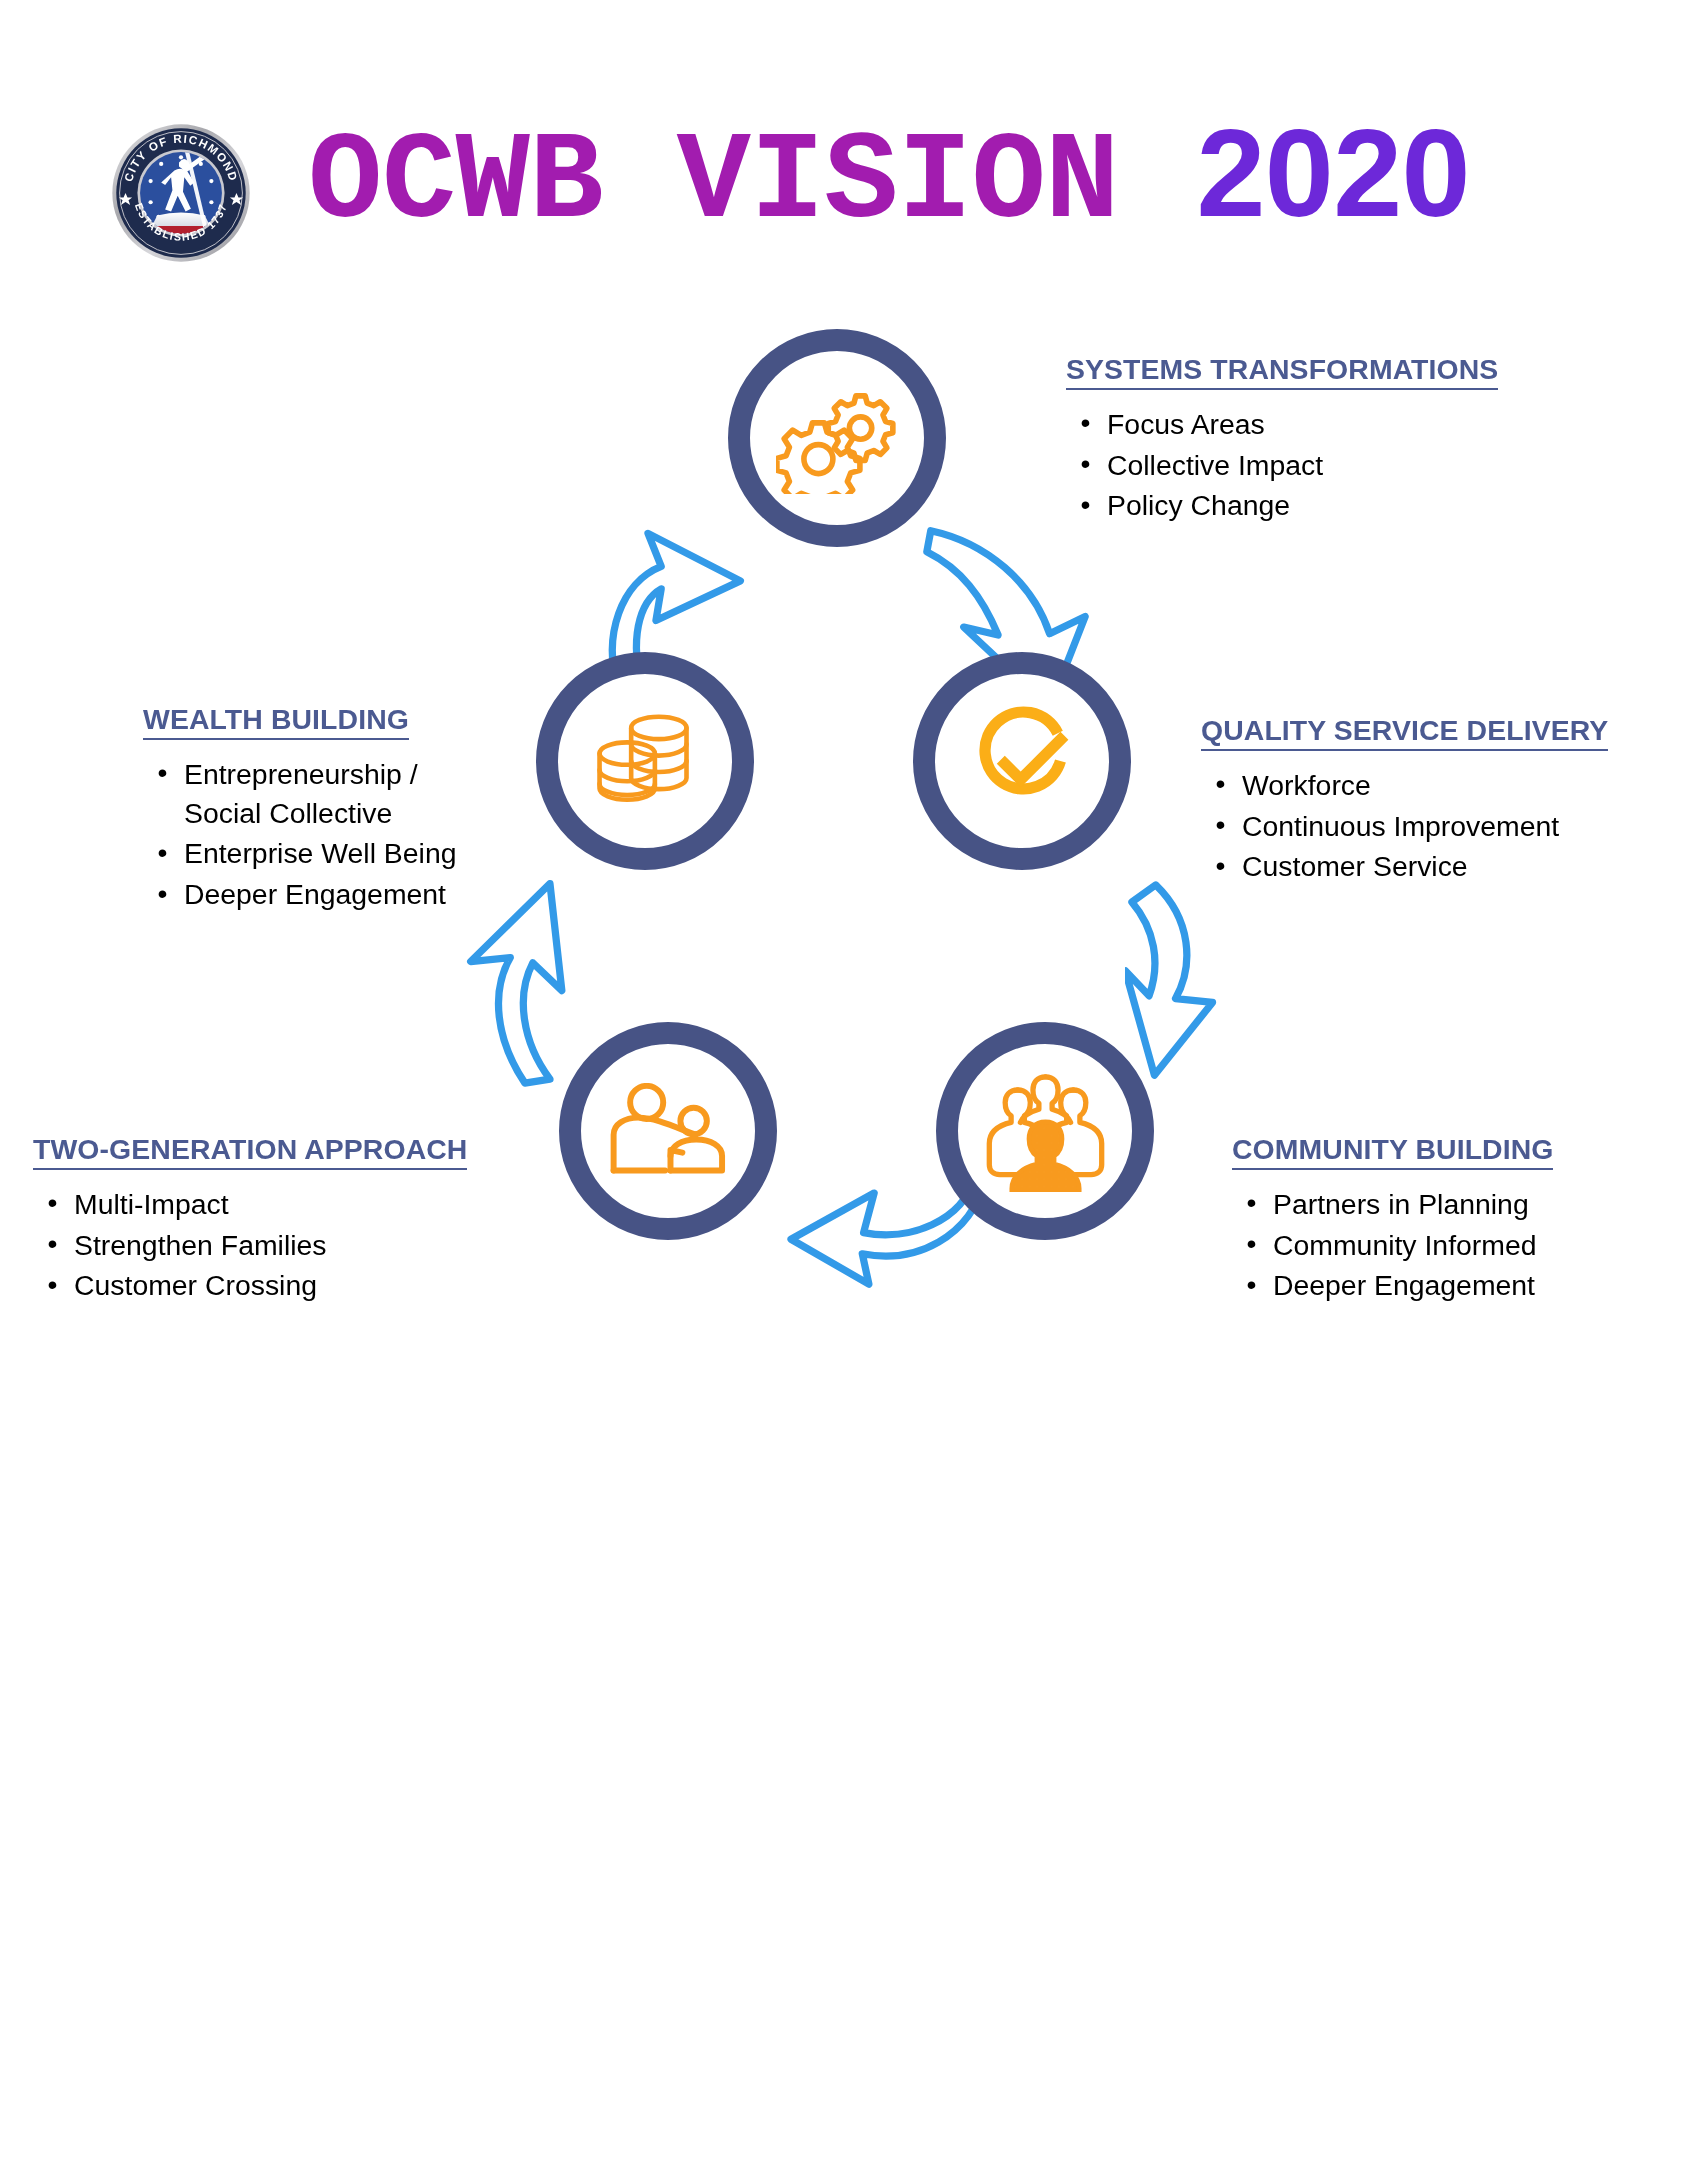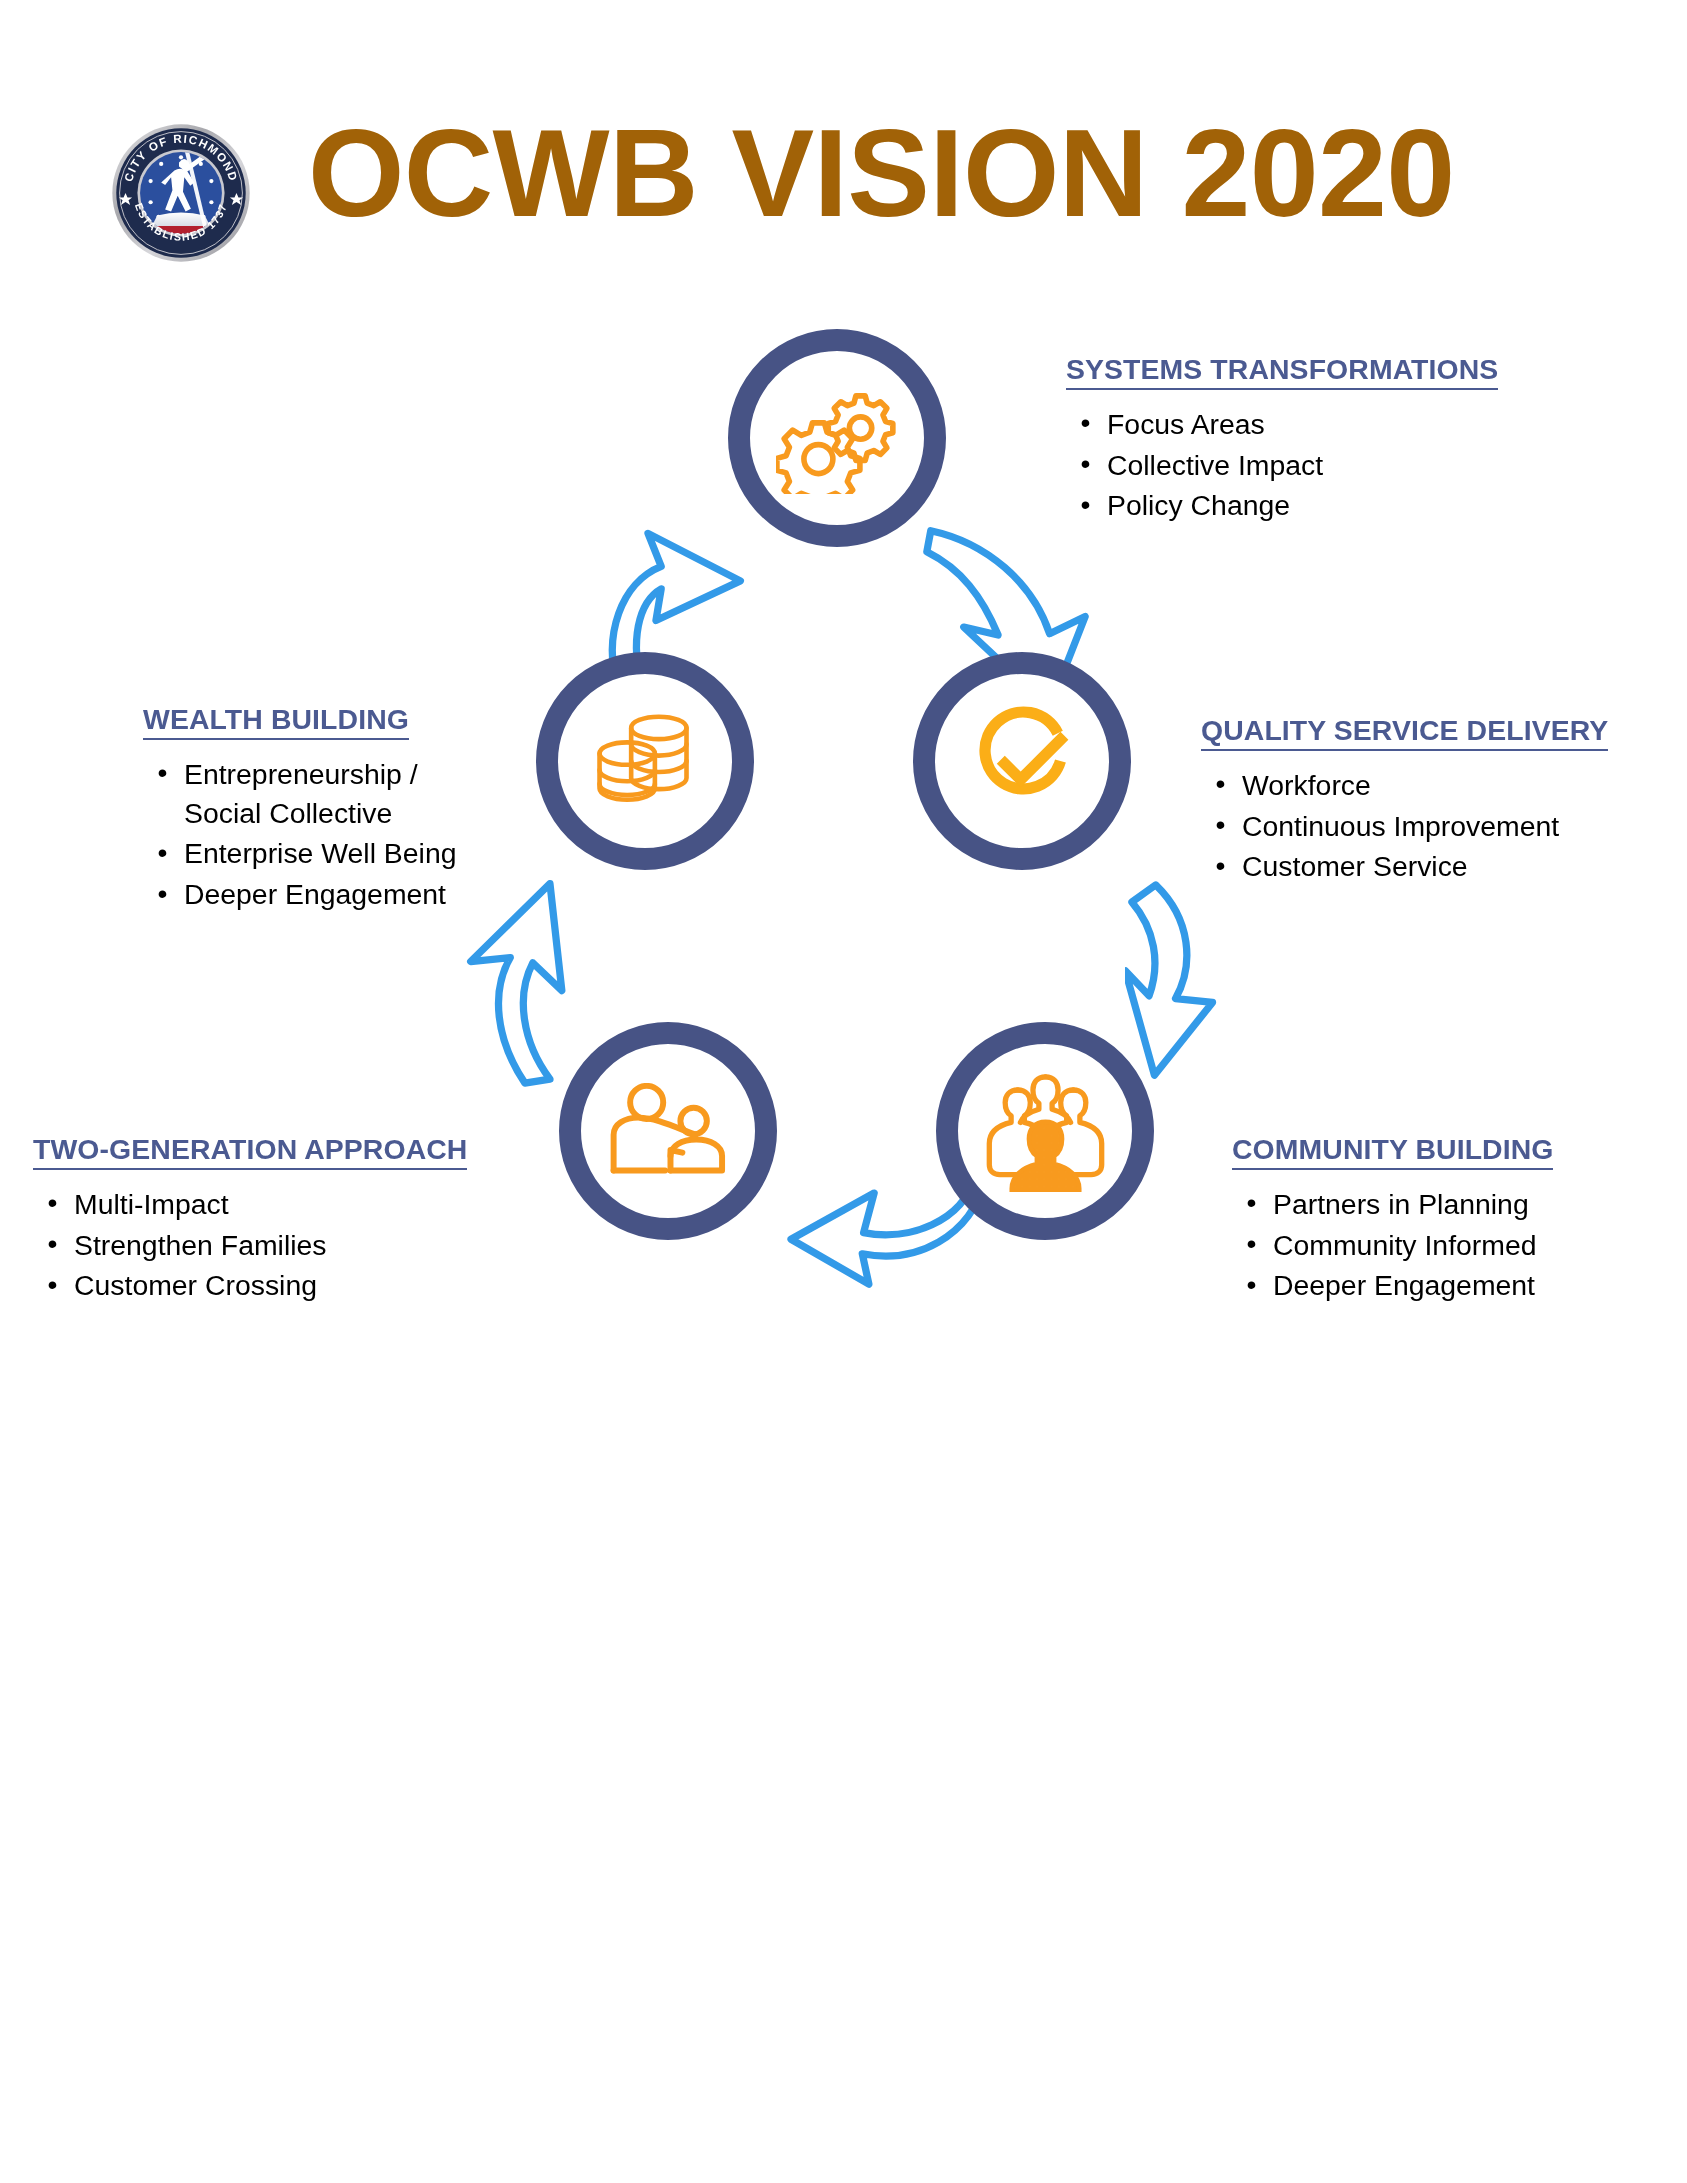--- a/index.html
+++ b/index.html
@@ -32,22 +32,22 @@
   #title {
     position: absolute;
     left: 308px;
     top: 111px;
     font-size: 124px;
     font-weight: bold;
     letter-spacing: -0.7px;
     white-space: nowrap;
     line-height: 1;
   }
-  #title .t-main { color: #a16207; }
-  #title .t-year { color: #a16207; }
+  #title .t-main { color: #a21caf; font-family: Liberation Mono, monospace; }
+  #title .t-year { color: #6d28d9; margin-left: 44px; }
 
   
   #stage {
     position: absolute;
     left: 0;
     top: 291px;
     width: 1687px;
     height: 1032px;
   }
 

